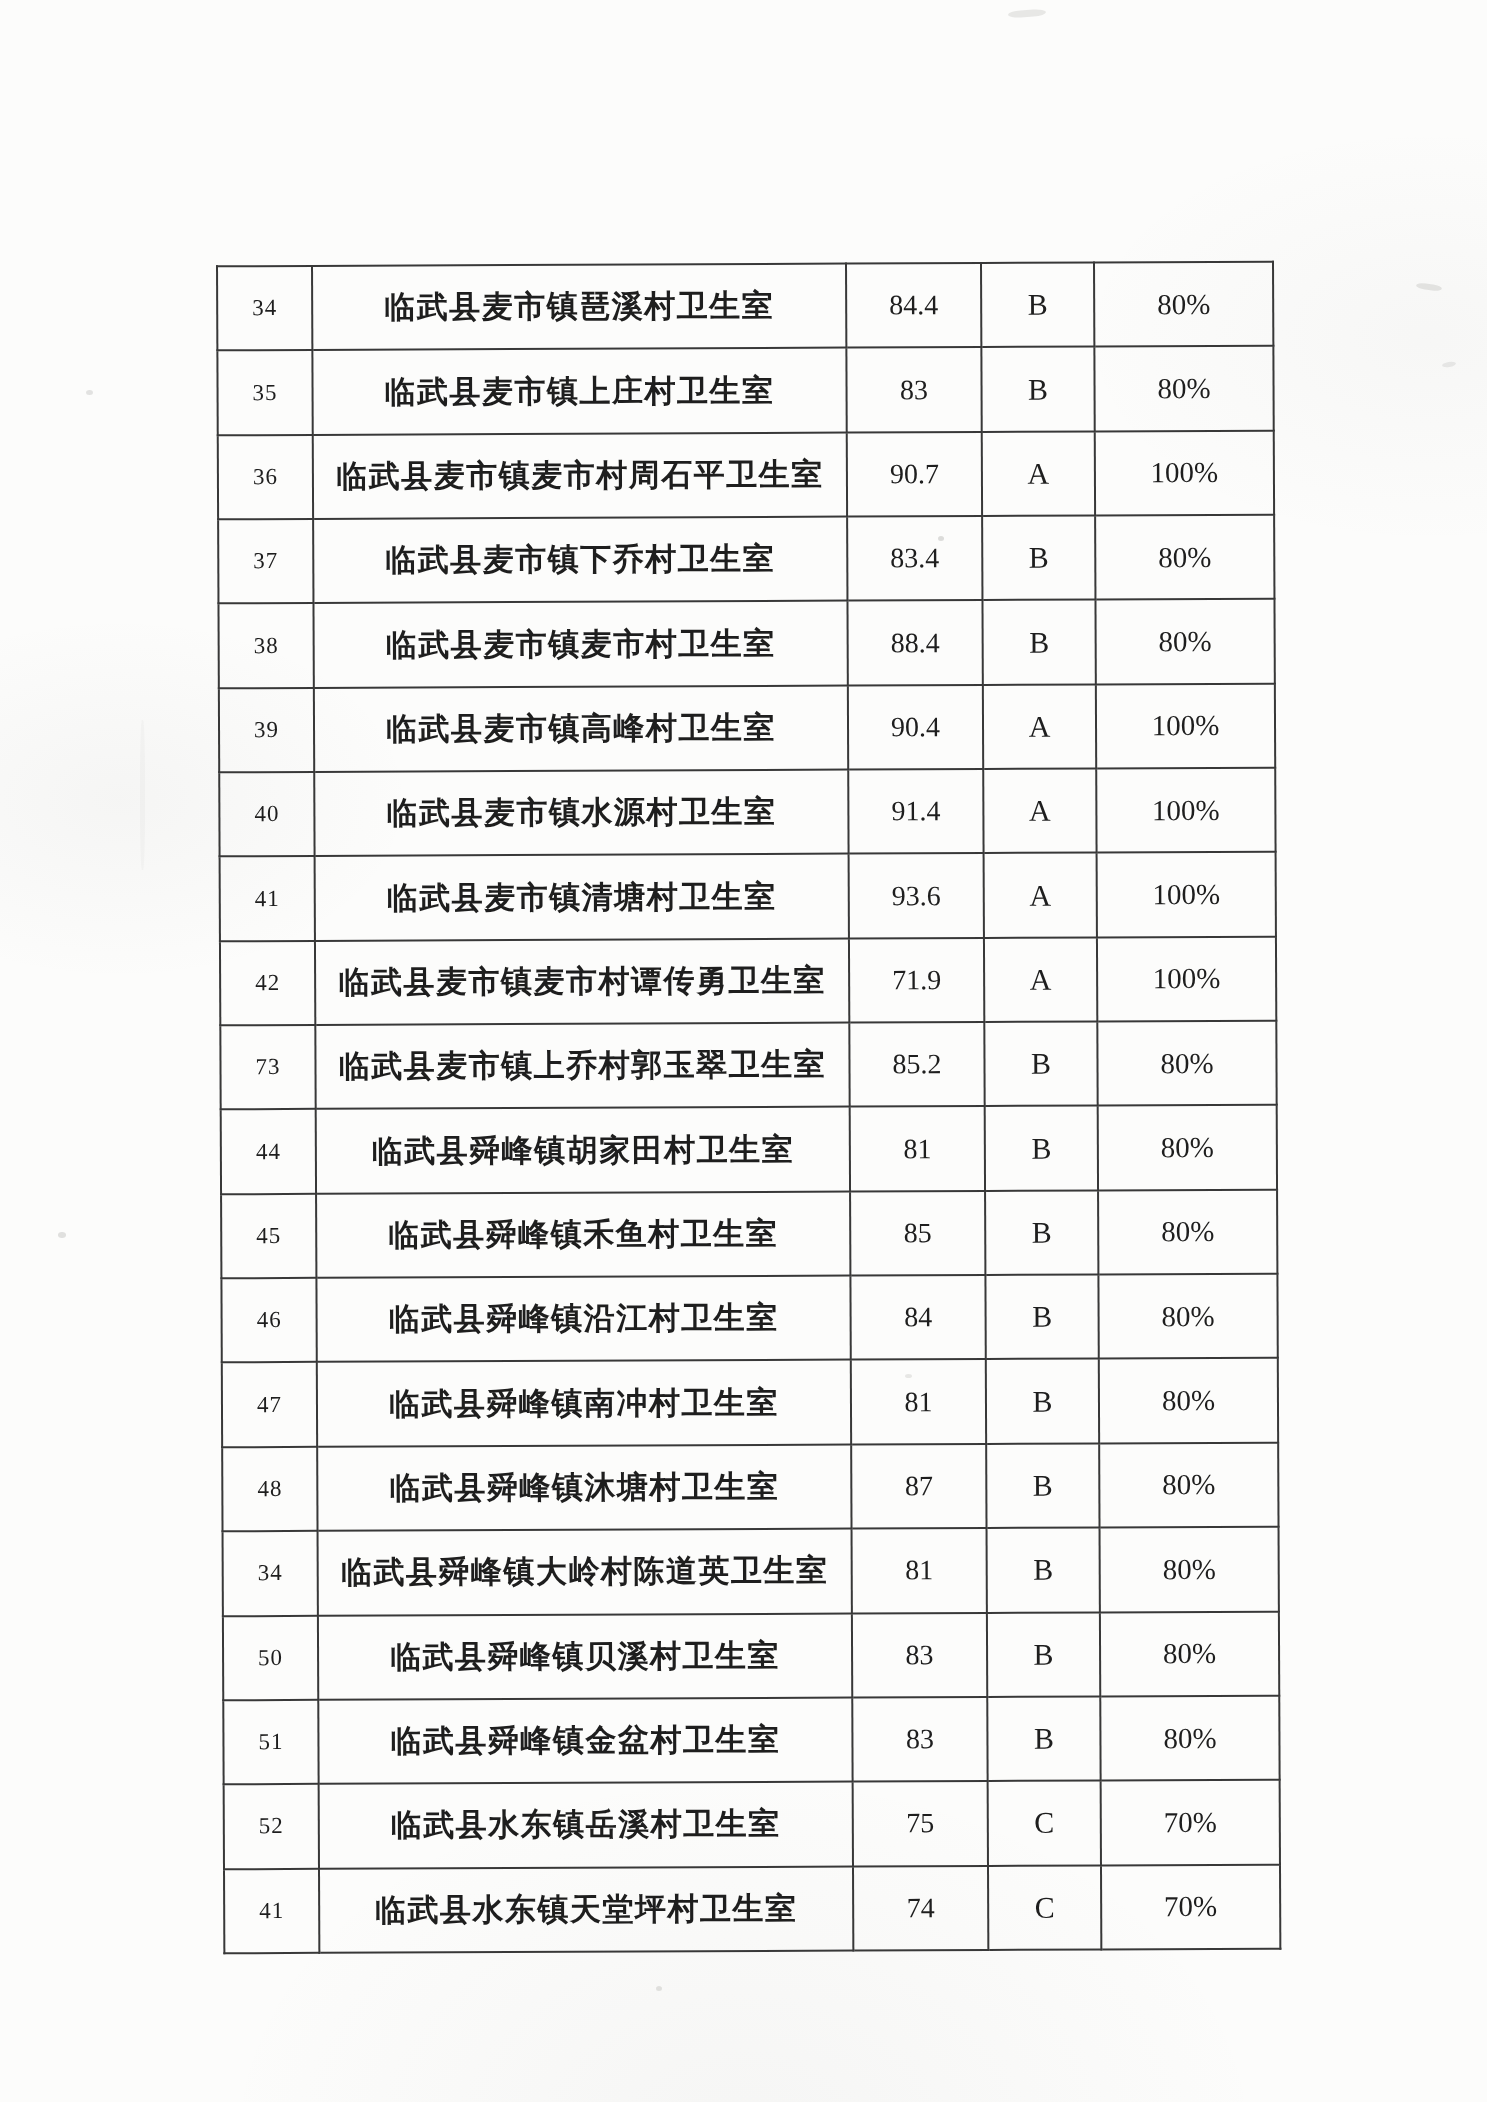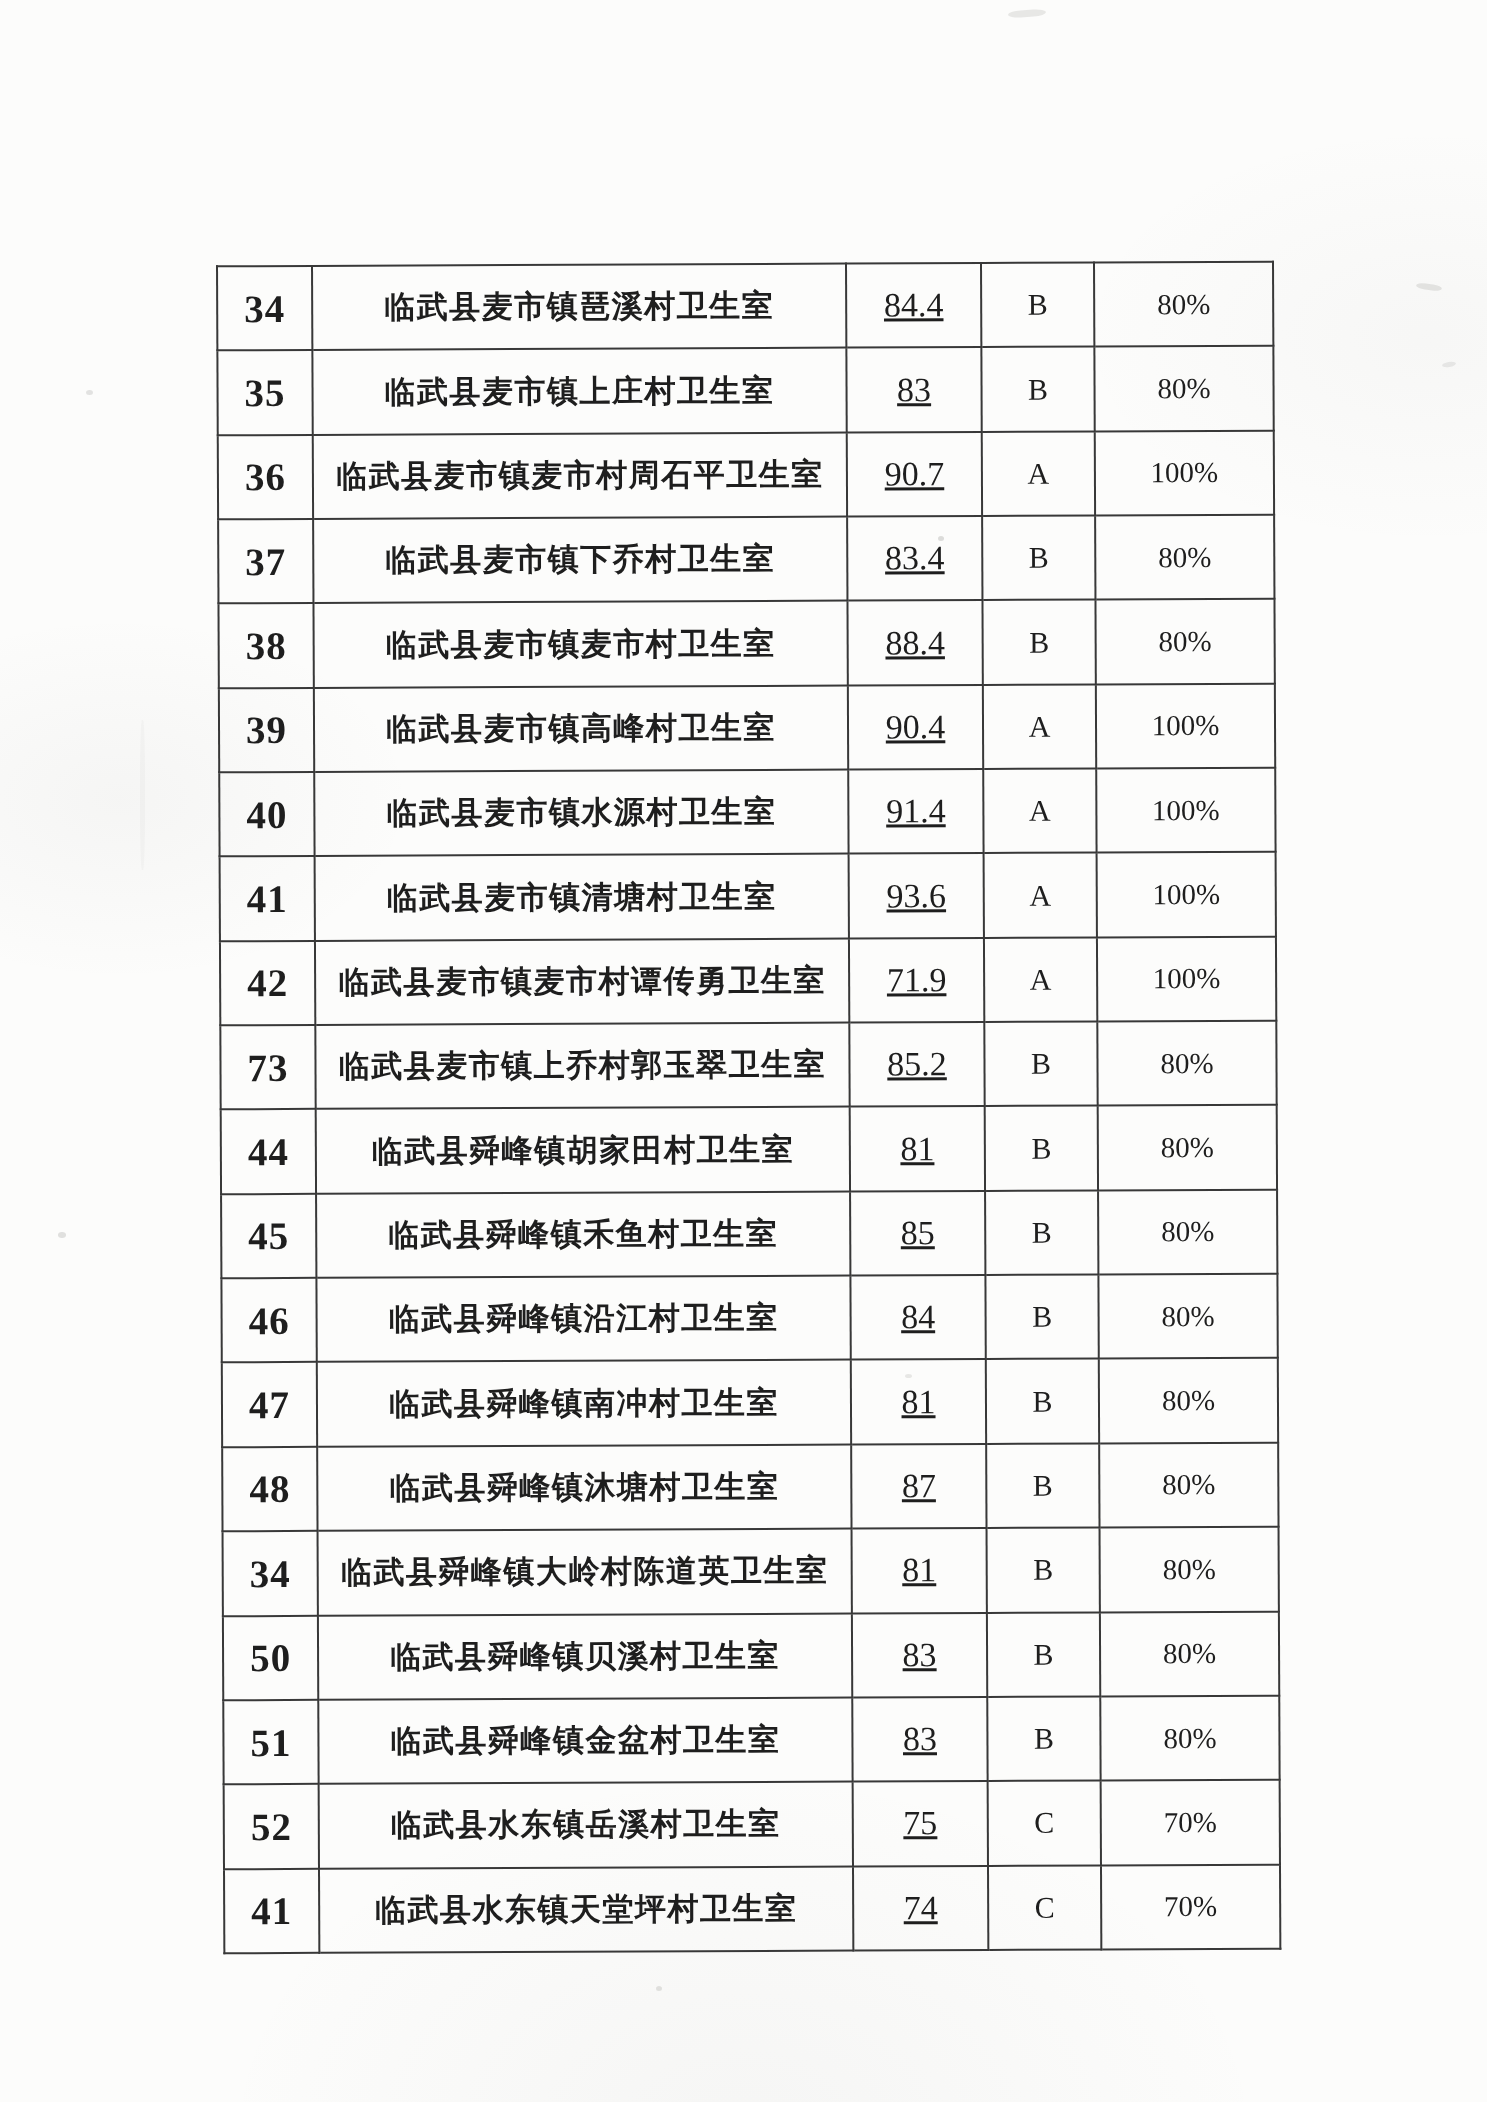--- a/index.html
+++ b/index.html
@@ -50,35 +50,33 @@
     color:var(--ink);
     overflow:hidden;
     white-space:nowrap;
   }
   col.c-no{width:95px;}
   col.c-name{width:534px;}
   col.c-score{width:135px;}
   col.c-grade{width:113px;}
   col.c-pct{width:179px;}
   td.cell-no{
-    font-size:39px;
+    font-size:23px;
     letter-spacing:1px;
     color:#2a2a2a;
-    font-weight:bold;
   }
   td.cell-name{
     font-size:31px;
     font-weight:700;
     letter-spacing:1.5px;
     color:#151515;
   }
   td.cell-score{
-    font-size:34px;
+    font-size:28px;
     color:#232323;
-    text-decoration:underline;
   }
   td.cell-grade{
     font-size:30px;
     color:#232323;
   }
   td.cell-pct{
     font-size:29px;
     color:#2a2a2a;
   }
   

